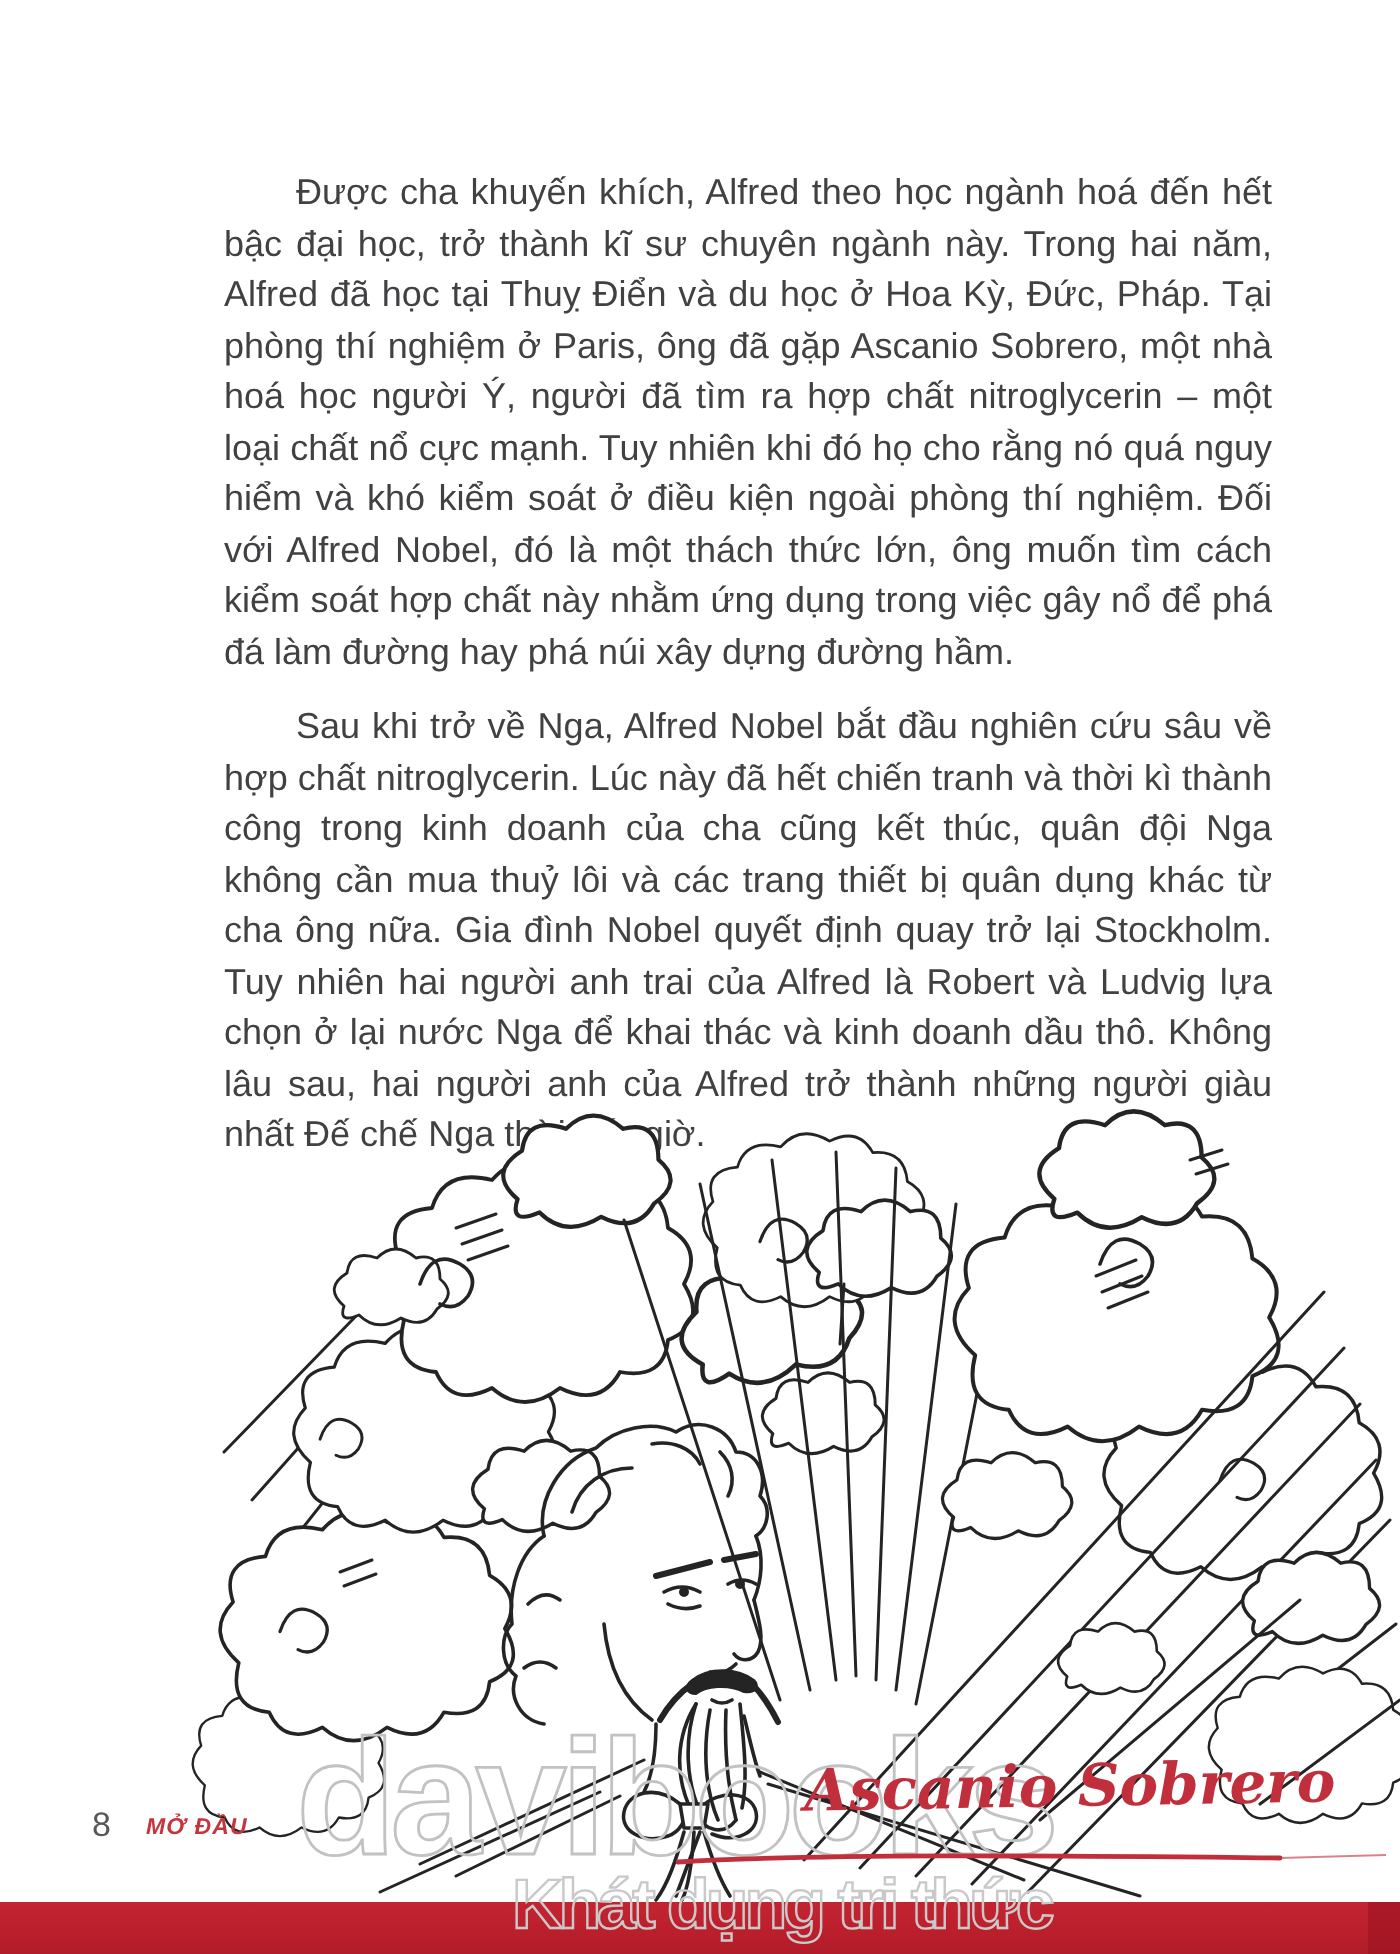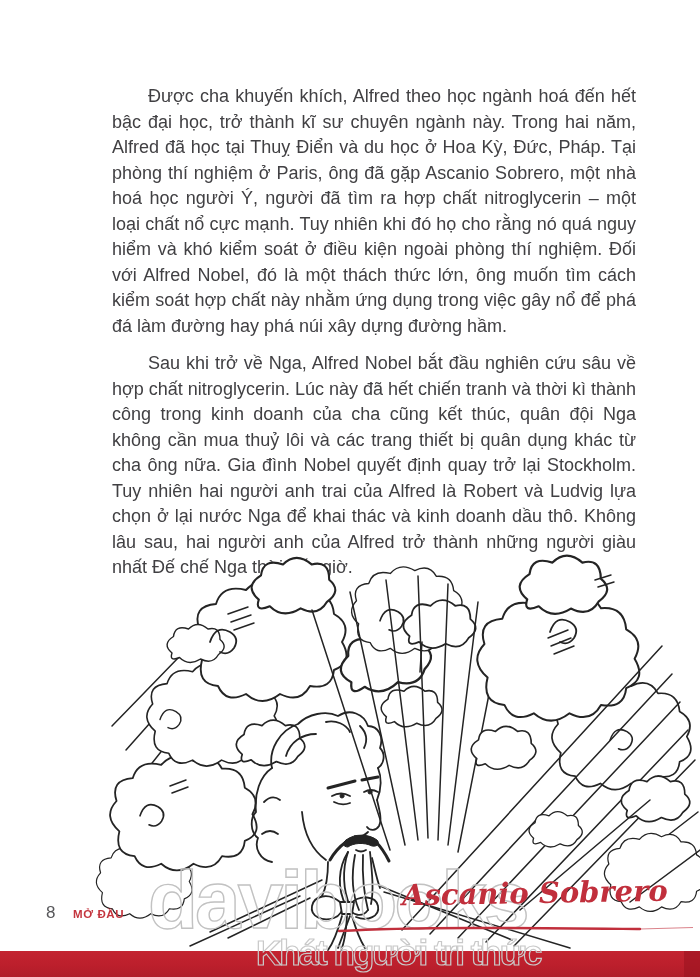--- a/index.html
+++ b/index.html
@@ -74,20 +74,21 @@
     position:absolute;left:46px;top:903px;
     font-size:17px;color:#57575a;
     z-index:4;
   }
   .footer-section{
     position:absolute;left:73px;top:908px;
     font-size:11.5px;font-weight:bold;
     letter-spacing:.6px;
     color:var(--footer-red);
     z-index:4;
+    font-style:italic;
   }
   
   .red-bar{
     position:absolute;left:0;top:951px;width:700px;height:26px;
     background:linear-gradient(180deg,#c32431 0%,#bc1f2c 55%,#b01c29 100%);
     z-index:5;
   }
   .red-bar::after{
     content:"";position:absolute;right:0;top:0;width:16px;height:100%;
     background:#97121f;opacity:.55;
@@ -235,21 +236,21 @@
       <path d="M290,352 L304,352 L302,364 L292,364 Z" fill="#fff"></path>
       <path d="M292,366 C288,380 284,392 278,400"></path>
       <path d="M297,366 C296,382 294,394 291,400"></path>
       <path d="M302,366 C306,380 310,390 315,398"></path>
       <path d="M300,366 L288,398"></path>
     </g>
   </g>
 </svg>
 
 <div class="wm wm-brand">davibooks</div>
-<div class="wm wm-slogan">Khát người tri thức</div>
+<div class="wm wm-slogan">Khát dụng tri thức</div>
 
 <div class="caption-script">Ascanio Sobrero</div>
 <svg class="caption-underline" viewBox="0 0 360 12" xmlns="http://www.w3.org/2000/svg">
   <path d="M2,8 C80,3.5 200,5 303,6" stroke="#c12f3c" stroke-width="2.4" fill="none" stroke-linecap="round"></path>
   <path d="M303,6 L356,4.5" stroke="#c12f3c" stroke-width="1" fill="none" opacity="0.6"></path>
 </svg>
 
 <div class="footer-page">8</div>
 <div class="footer-section">MỞ ĐẦU</div>
 

